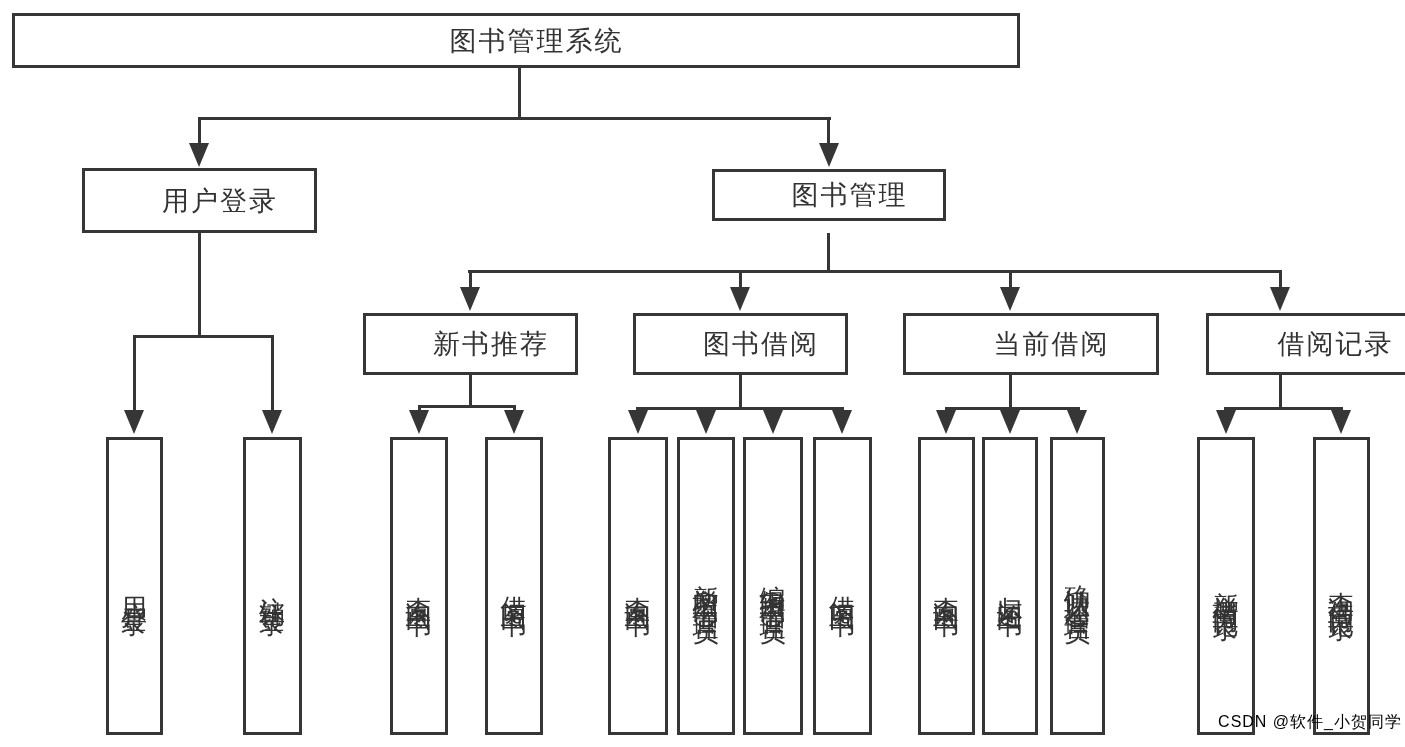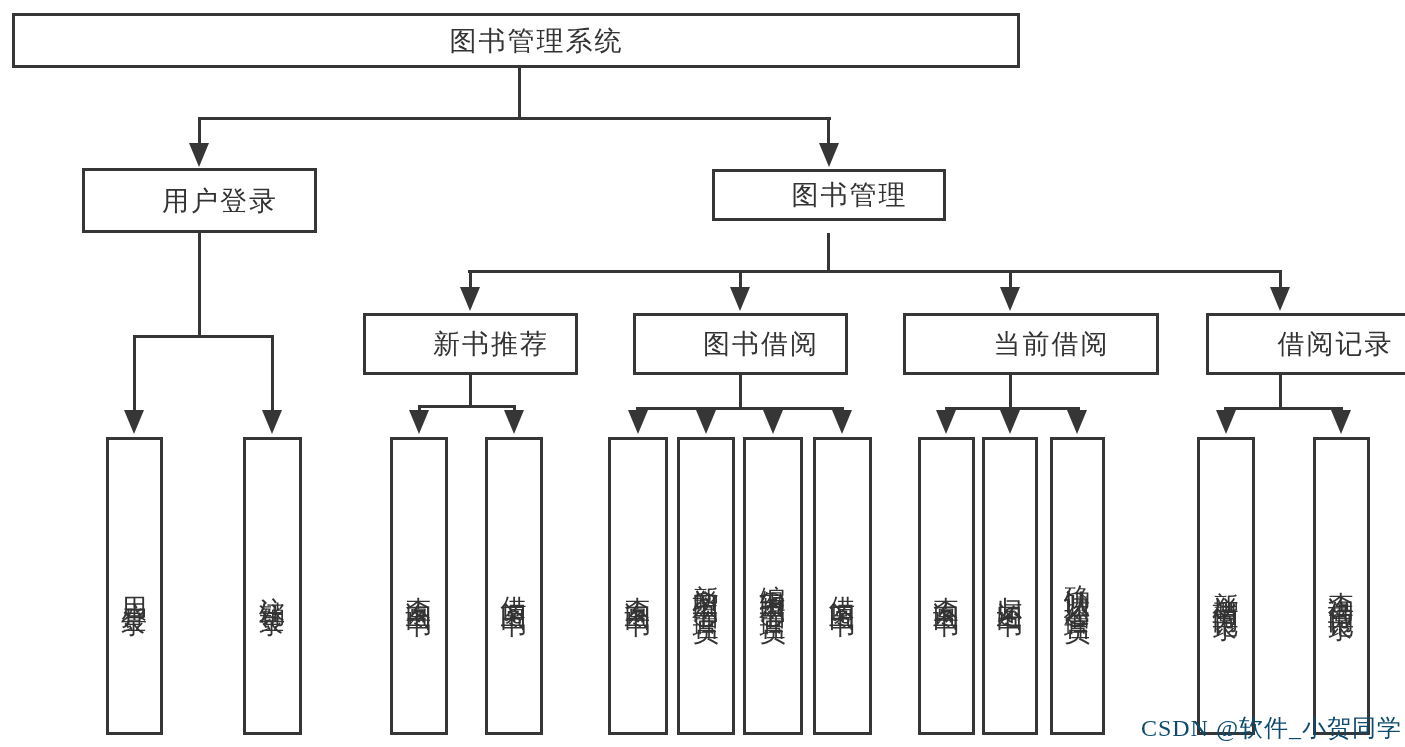--- a/index.html
+++ b/index.html
@@ -10,22 +10,22 @@
   .box{
     position:absolute;background:#fff;border:3px solid #363636;box-sizing:border-box;
     display:flex;align-items:center;justify-content:center;z-index:2;
   }
   .hbox{font-size:27px;letter-spacing:2px;white-space:nowrap;padding-left:41px;}
   .vbox{writing-mode:vertical-rl;text-orientation:mixed;font-size:26px;letter-spacing:5px;line-height:1;}
   .lh{position:absolute;height:3px;background:#363636;z-index:1;}
   .lv{position:absolute;width:3px;background:#363636;z-index:1;}
   .ar{position:absolute;width:0;height:0;z-index:1;
     border-left:10px solid transparent;border-right:10px solid transparent;border-top:24px solid #363636;}
-  .watermark{position:absolute;right:3px;top:712px;font-size:24px;letter-spacing:1px;
-    color:#0c4a6e;z-index:3;white-space:nowrap;font-family:Liberation Serif, serif;}
+  .watermark{position:absolute;right:3px;top:712px;font-size:16px;letter-spacing:1px;
+    color:#000000;z-index:3;white-space:nowrap;}
 </style>
 </head>
 <body>
 
 <div class="canvas">
 
   <div class="lv" style="left:518px;top:68px;height:50px"></div>
   <div class="lh" style="left:198px;top:117px;width:633px"></div>
   <div class="lv" style="left:198px;top:117px;height:28px"></div>
   <div class="lv" style="left:827px;top:117px;height:28px"></div>

